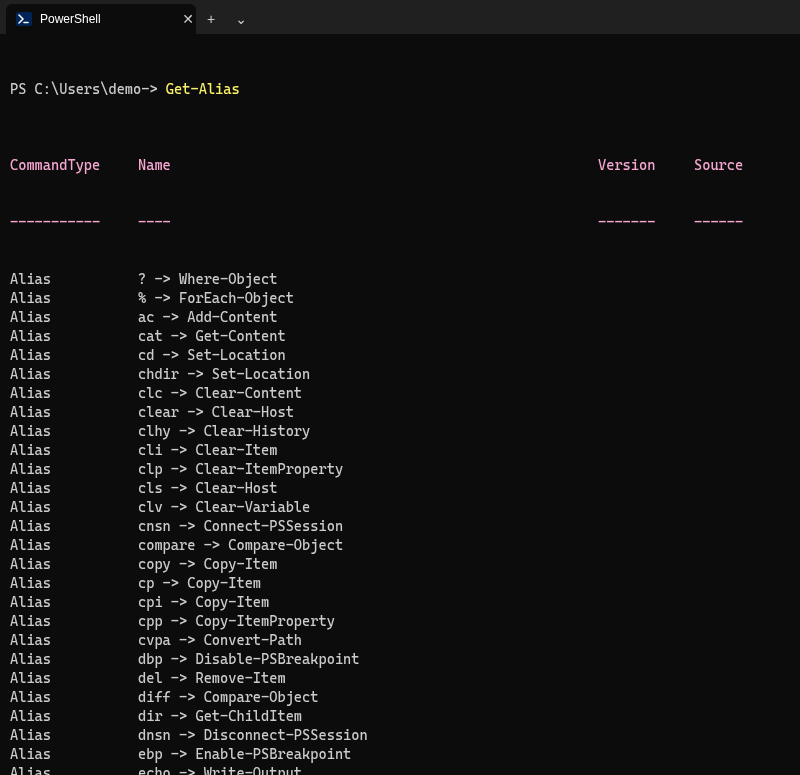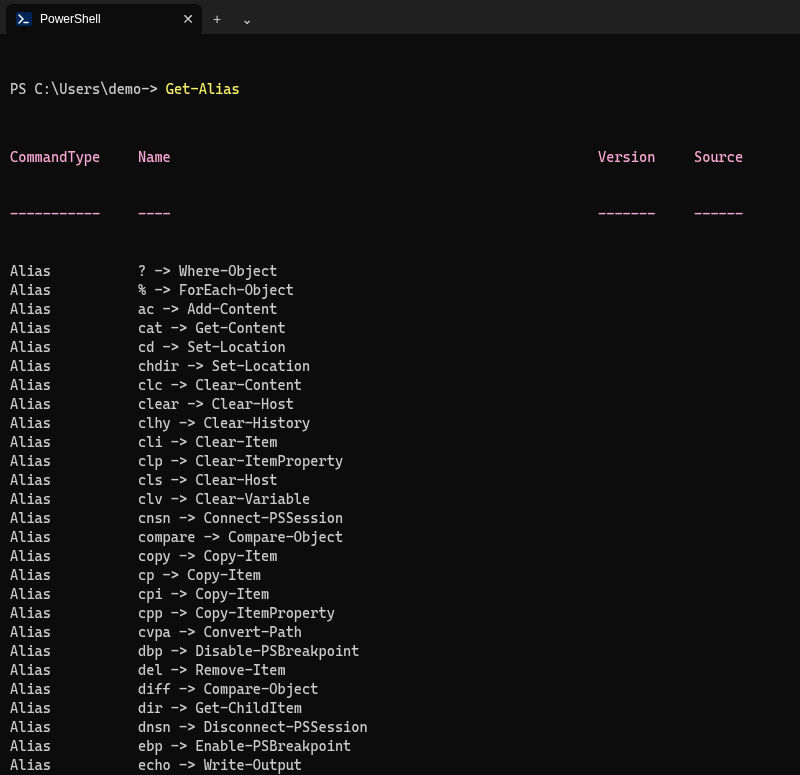--- a/index.html
+++ b/index.html
@@ -17,21 +17,21 @@
     height: 34px;
     background: #202020;
     display: flex;
     align-items: stretch;
     user-select: none;
   }
   .tab {
     display: flex;
     align-items: center;
     background: #0c0c0c;
-    padding: 0 6px 0 10px;
+    padding: 0 0 0 10px;
     gap: 8px;
     min-width: 180px;
     border-top-left-radius: 6px;
     border-top-right-radius: 6px;
     margin-top: 4px;
     margin-left: 6px;
   }
   .tab-icon {
     width: 16px;
     height: 16px;
@@ -64,21 +64,21 @@
     width: 30px;
     margin-top: 4px;
     font-size: 14px;
   }
   .terminal {
     padding: 8px 10px 0 10px;
     line-height: 19px;
     white-space: pre;
   }
   .prompt-line {
-    margin-bottom: 11px;
+    margin-bottom: 19px;
   }
   .prompt { color: #cccccc; }
   .command { color: #f9f06b; }
   .green { color: #f9a8d4; }
   .row { display: block; }
   .col-type { display: inline-block; width: 128px; }
   .col-name { display: inline-block; width: 460px; }
   .col-ver  { display: inline-block; width: 96px; }
   .col-src  { display: inline-block; }
 </style>

